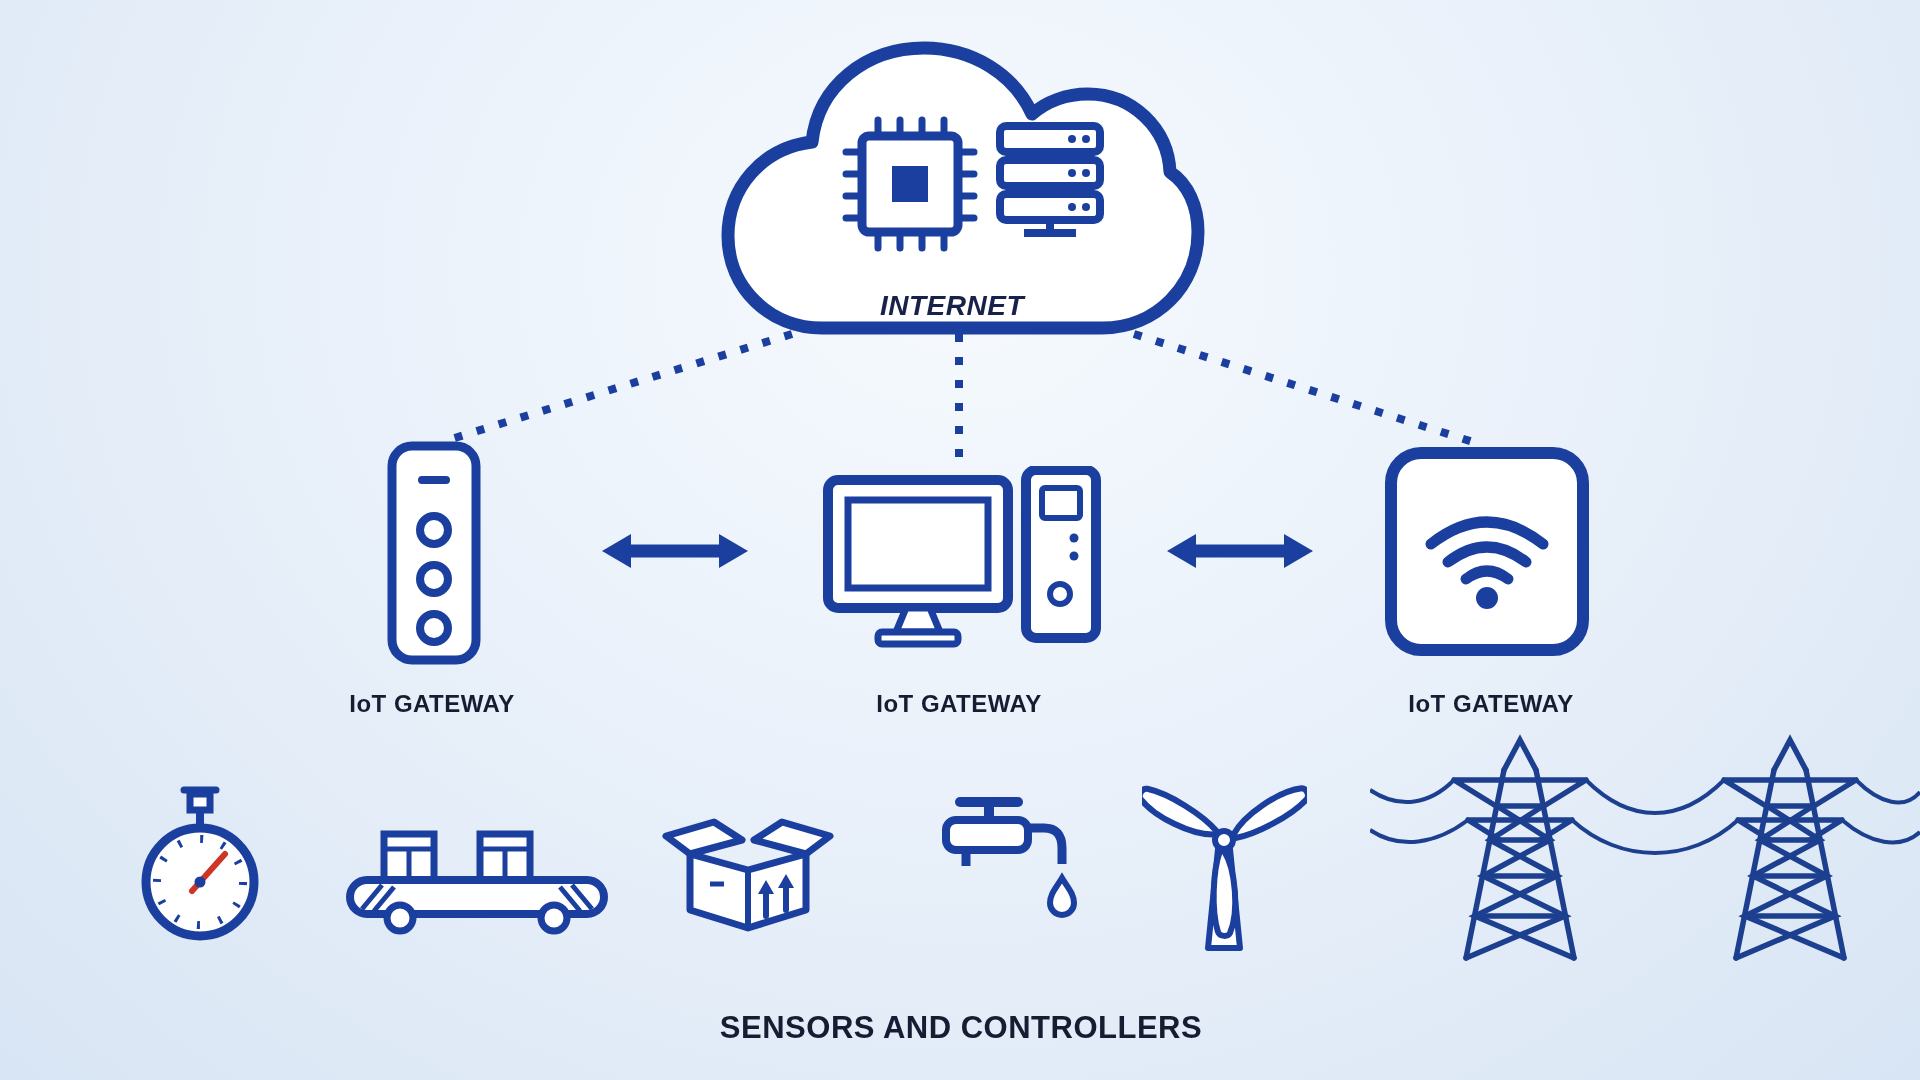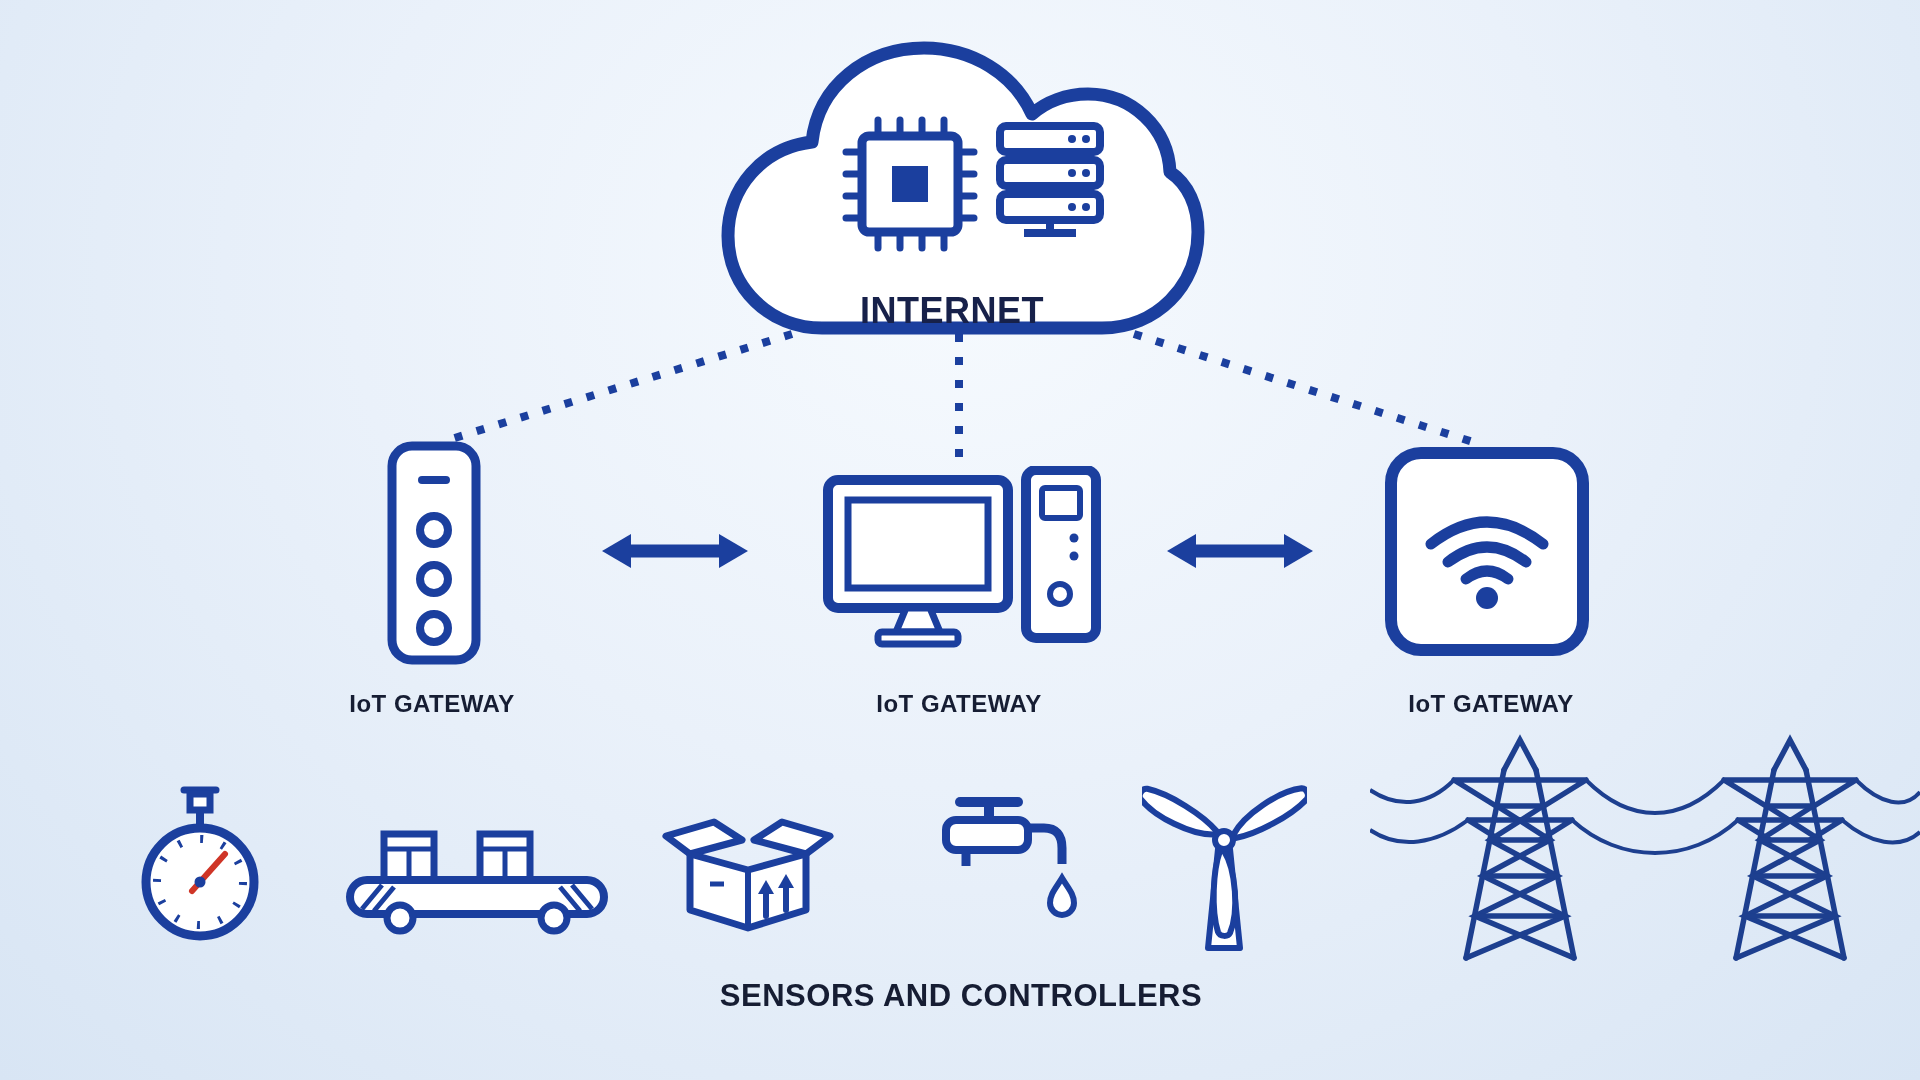--- a/index.html
+++ b/index.html
@@ -8,21 +8,21 @@
     position:relative; width:1920px; height:1080px; overflow:hidden;
     background: radial-gradient(ellipse at 50% 25%, #f6fafe 0%, #eaf1fa 45%, #d8e5f4 100%);
     font-family:"Liberation Sans", sans-serif;
   }
   .abs { position:absolute; }
   .label {
     position:absolute; transform:translateX(-50%);
     font-weight:bold; color:#161d33; letter-spacing:0.5px; white-space:nowrap;
   }
   .gw-label { font-size:24px; }
-  .internet-label { font-size:36px; color:#17214a; }
+  .internet-label { font-size:28px; color:#17214a;font-style:italic; }
   .sensors-label { font-size:31px; }
   svg { display:block; }
 </style>
 </head>
 <body>
 
 <div class="stage">
 
   <svg class="abs" style="left:0;top:0" width="1920" height="1080">
     <path d="M792 334 L448 440" stroke="#1b3f9e" stroke-width="8" stroke-dasharray="8 15" fill="none"></path>
@@ -175,15 +175,15 @@
       <path d="M-16 34 L0 4 L16 34"></path>
       <path d="M-16 34 L-54 222 M16 34 L54 222"></path>
       <path d="M-66 44 H66 M-66 44 L-24 70 M66 44 L24 70"></path>
       <path d="M-52 84 H52 M-52 84 L-20 104 M52 84 L20 104"></path>
       <path d="M-23 70 L30 104 L-37 140 L45 180 L-54 222"></path>
       <path d="M23 70 L-30 104 L37 140 L-45 180 L54 222"></path>
       <path d="M-23 70 H23 M-30 104 H30 M-37 140 H37 M-45 180 H45"></path>
     </g>
   </svg>
 
-  <div class="label sensors-label" style="left:961px;top:978px">SENSORS AND CONTROLLERS</div>
+  <div class="label sensors-label" style="left:961px;top:1010px">SENSORS AND CONTROLLERS</div>
 
 </div>
 
 </body></html>

